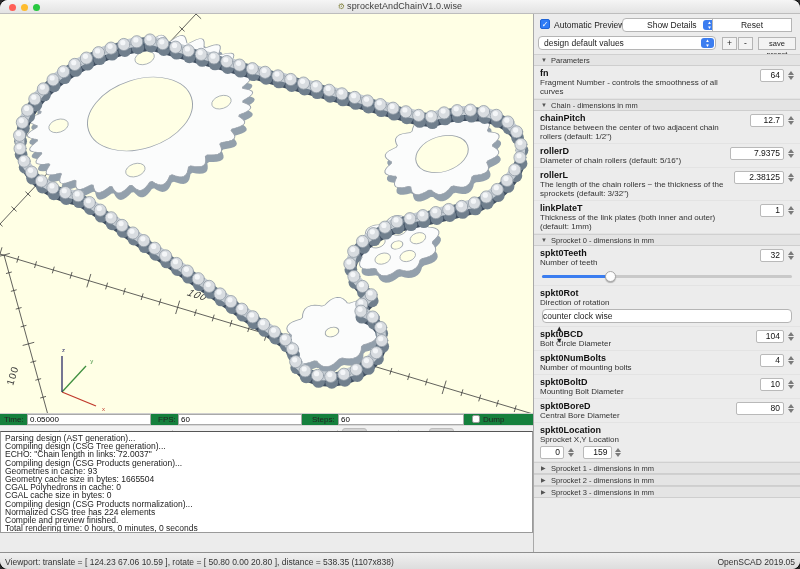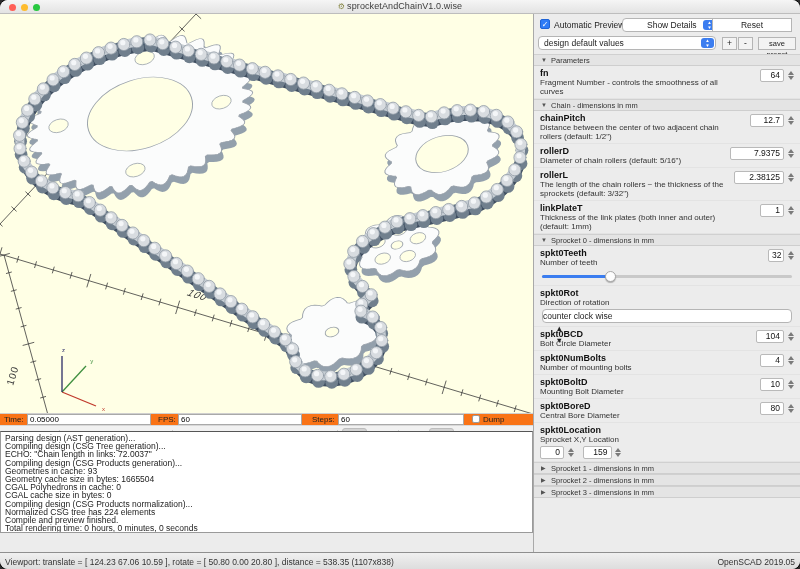--- a/index.html
+++ b/index.html
@@ -39,21 +39,21 @@
   .stepper .dn{width:0;height:0;border-left:3px solid transparent;border-right:3px solid transparent;border-top:4px solid #7a7a7a;}
   .sliderwrap{position:relative;height:12px;margin:3px 2px 1px 2px;}
   .track{position:absolute;left:0;right:0;top:5px;height:3px;background:#c9c9c9;border-radius:2px;}
   .fill{position:absolute;left:0;top:5px;height:3px;background:#3b7df0;border-radius:2px;}
   .thumb{position:absolute;top:1px;width:11px;height:11px;border-radius:50%;background:#fdfdfd;border:1px solid #a8a8a8;box-shadow:0 1px 1px rgba(0,0,0,.25);}
   .selfull{position:relative;height:14px;background:#fff;border:1px solid #b5b5b5;border-radius:4px;font-size:8.5px;color:#222;line-height:12px;margin:2px 2px 1px 2px;}
   .xyrow{display:flex;gap:8px;margin-top:2px;}
   .xybox{display:flex;align-items:center;}
 
   
-  .animbar{position:absolute;left:0;top:413px;width:533px;height:12px;background:#f97316;border-top:1px solid #cfcfcf;font-size:8px;color:#222;}
+  .animbar{position:absolute;left:0;top:413px;width:533px;height:12px;background:#15803d;border-top:1px solid #cfcfcf;font-size:8px;color:#222;}
   .animbar label{position:absolute;top:1px;}
   .animbar input[type=text]{position:absolute;top:0px;height:11px;border:1px solid #a9a9a9;background:#fff;font-size:8px;font-family:"Liberation Sans",sans-serif;padding:0 2px;}
   .dumpchk{position:absolute;top:1px;width:8px;height:8px;background:#fff;border:1px solid #9a9a9a;border-radius:2px;}
 
   
   .toolbar{position:absolute;left:0;top:425px;width:533px;height:25px;background:#f1f1f1;border-top:1px solid #d8d8d8;display:flex;align-items:center;padding-left:3px;}
   .tbtn{width:25px;height:21px;border-radius:3px;display:flex;align-items:center;justify-content:center;margin-right:1px;}
   .tbtn.pressed{background:#d3d3d3;border:1px solid #bdbdbd;}
   .tsep{width:1px;height:16px;background:#cccccc;margin:0 4px;}
 
@@ -811,21 +811,21 @@
               </div>
             </div>
           </div>
         </div>
         <div class="sect"><span class="arr">▼</span><span>Sprocket 0 - dimensions in mm</span></div>
         <div class="prow">
           <div class="pname">spkt0Teeth</div>
           <div class="pdesc">Number of teeth</div>
           <div class="pctl">
             <div class="xybox">
-              <div class="numbox" style="width: 16px;">32</div>
+              <div class="numbox" style="width: 24px;">32</div>
               <div class="stepper">
                 <span class="up"></span>
                 <span class="dn"></span>
               </div>
             </div>
           </div>
           <div class="sliderwrap">
             <div class="track"></div>
             <div class="fill" style="width: 27%;"></div>
             <div class="thumb" style="left: calc(27% - 5px);"></div>
@@ -873,21 +873,21 @@
                 <span class="dn"></span>
               </div>
             </div>
           </div>
         </div>
         <div class="prow">
           <div class="pname">spkt0BoreD</div>
           <div class="pdesc">Central Bore Diameter</div>
           <div class="pctl">
             <div class="xybox">
-              <div class="numbox" style="width: 24px;">80</div>
+              <div class="numbox" style="width: 48px;">80</div>
               <div class="stepper">
                 <span class="up"></span>
                 <span class="dn"></span>
               </div>
             </div>
           </div>
         </div>
         <div class="prow">
           <div class="pname">spkt0Location</div>
           <div class="pdesc">Sprocket X,Y Location</div>

